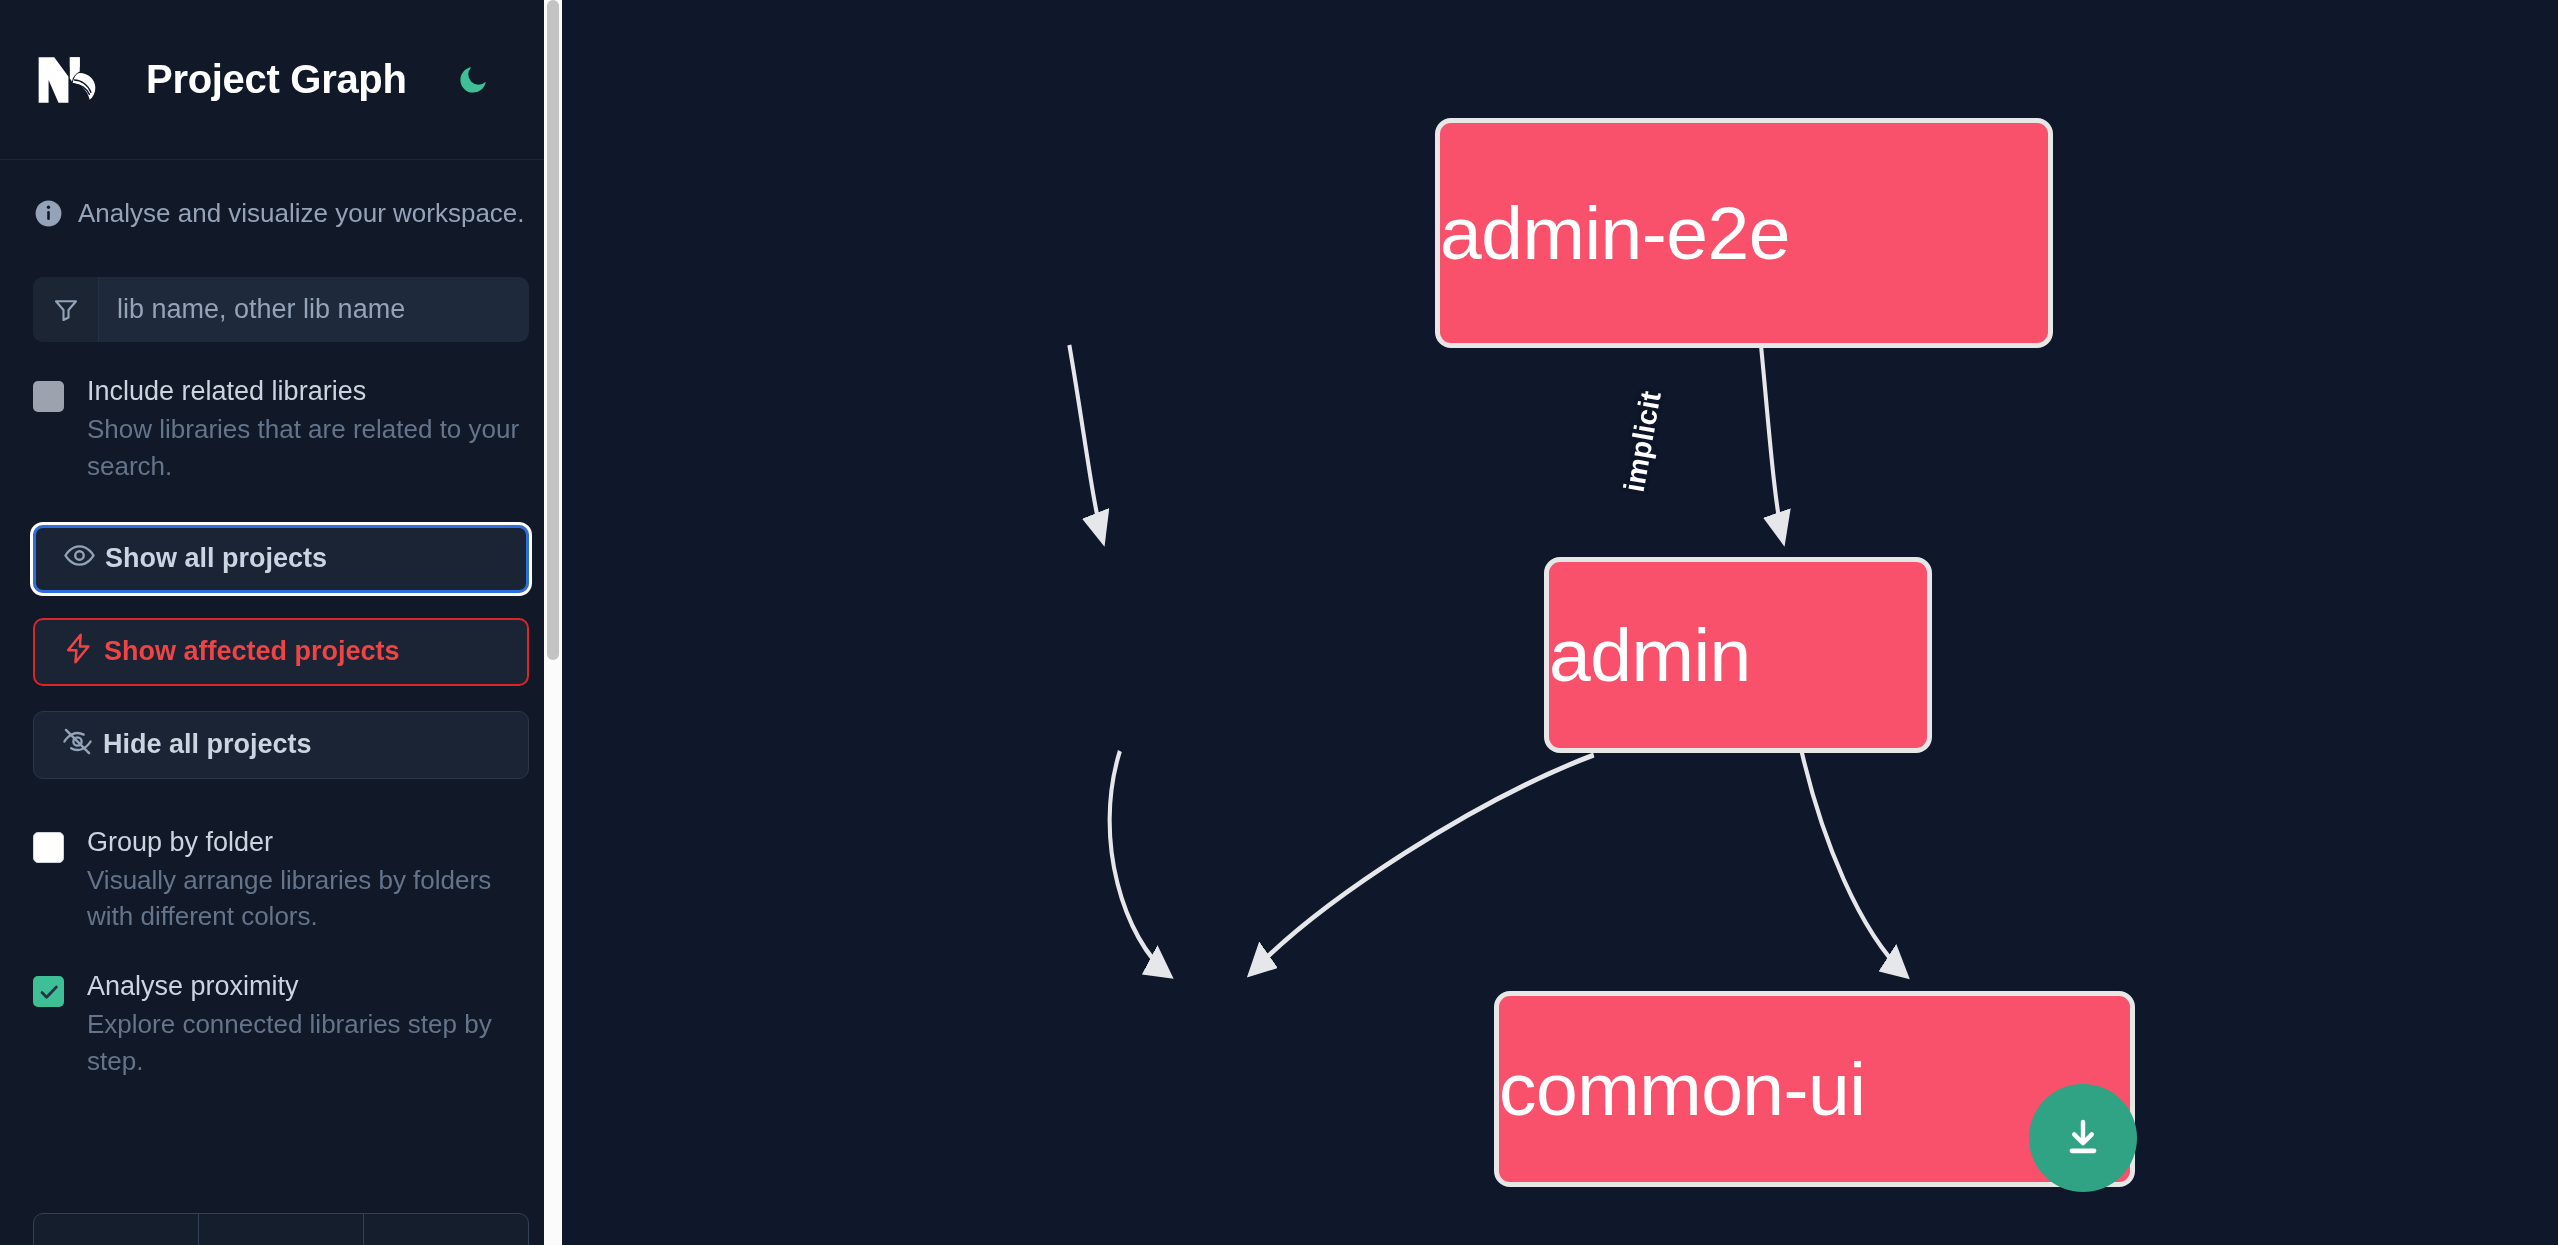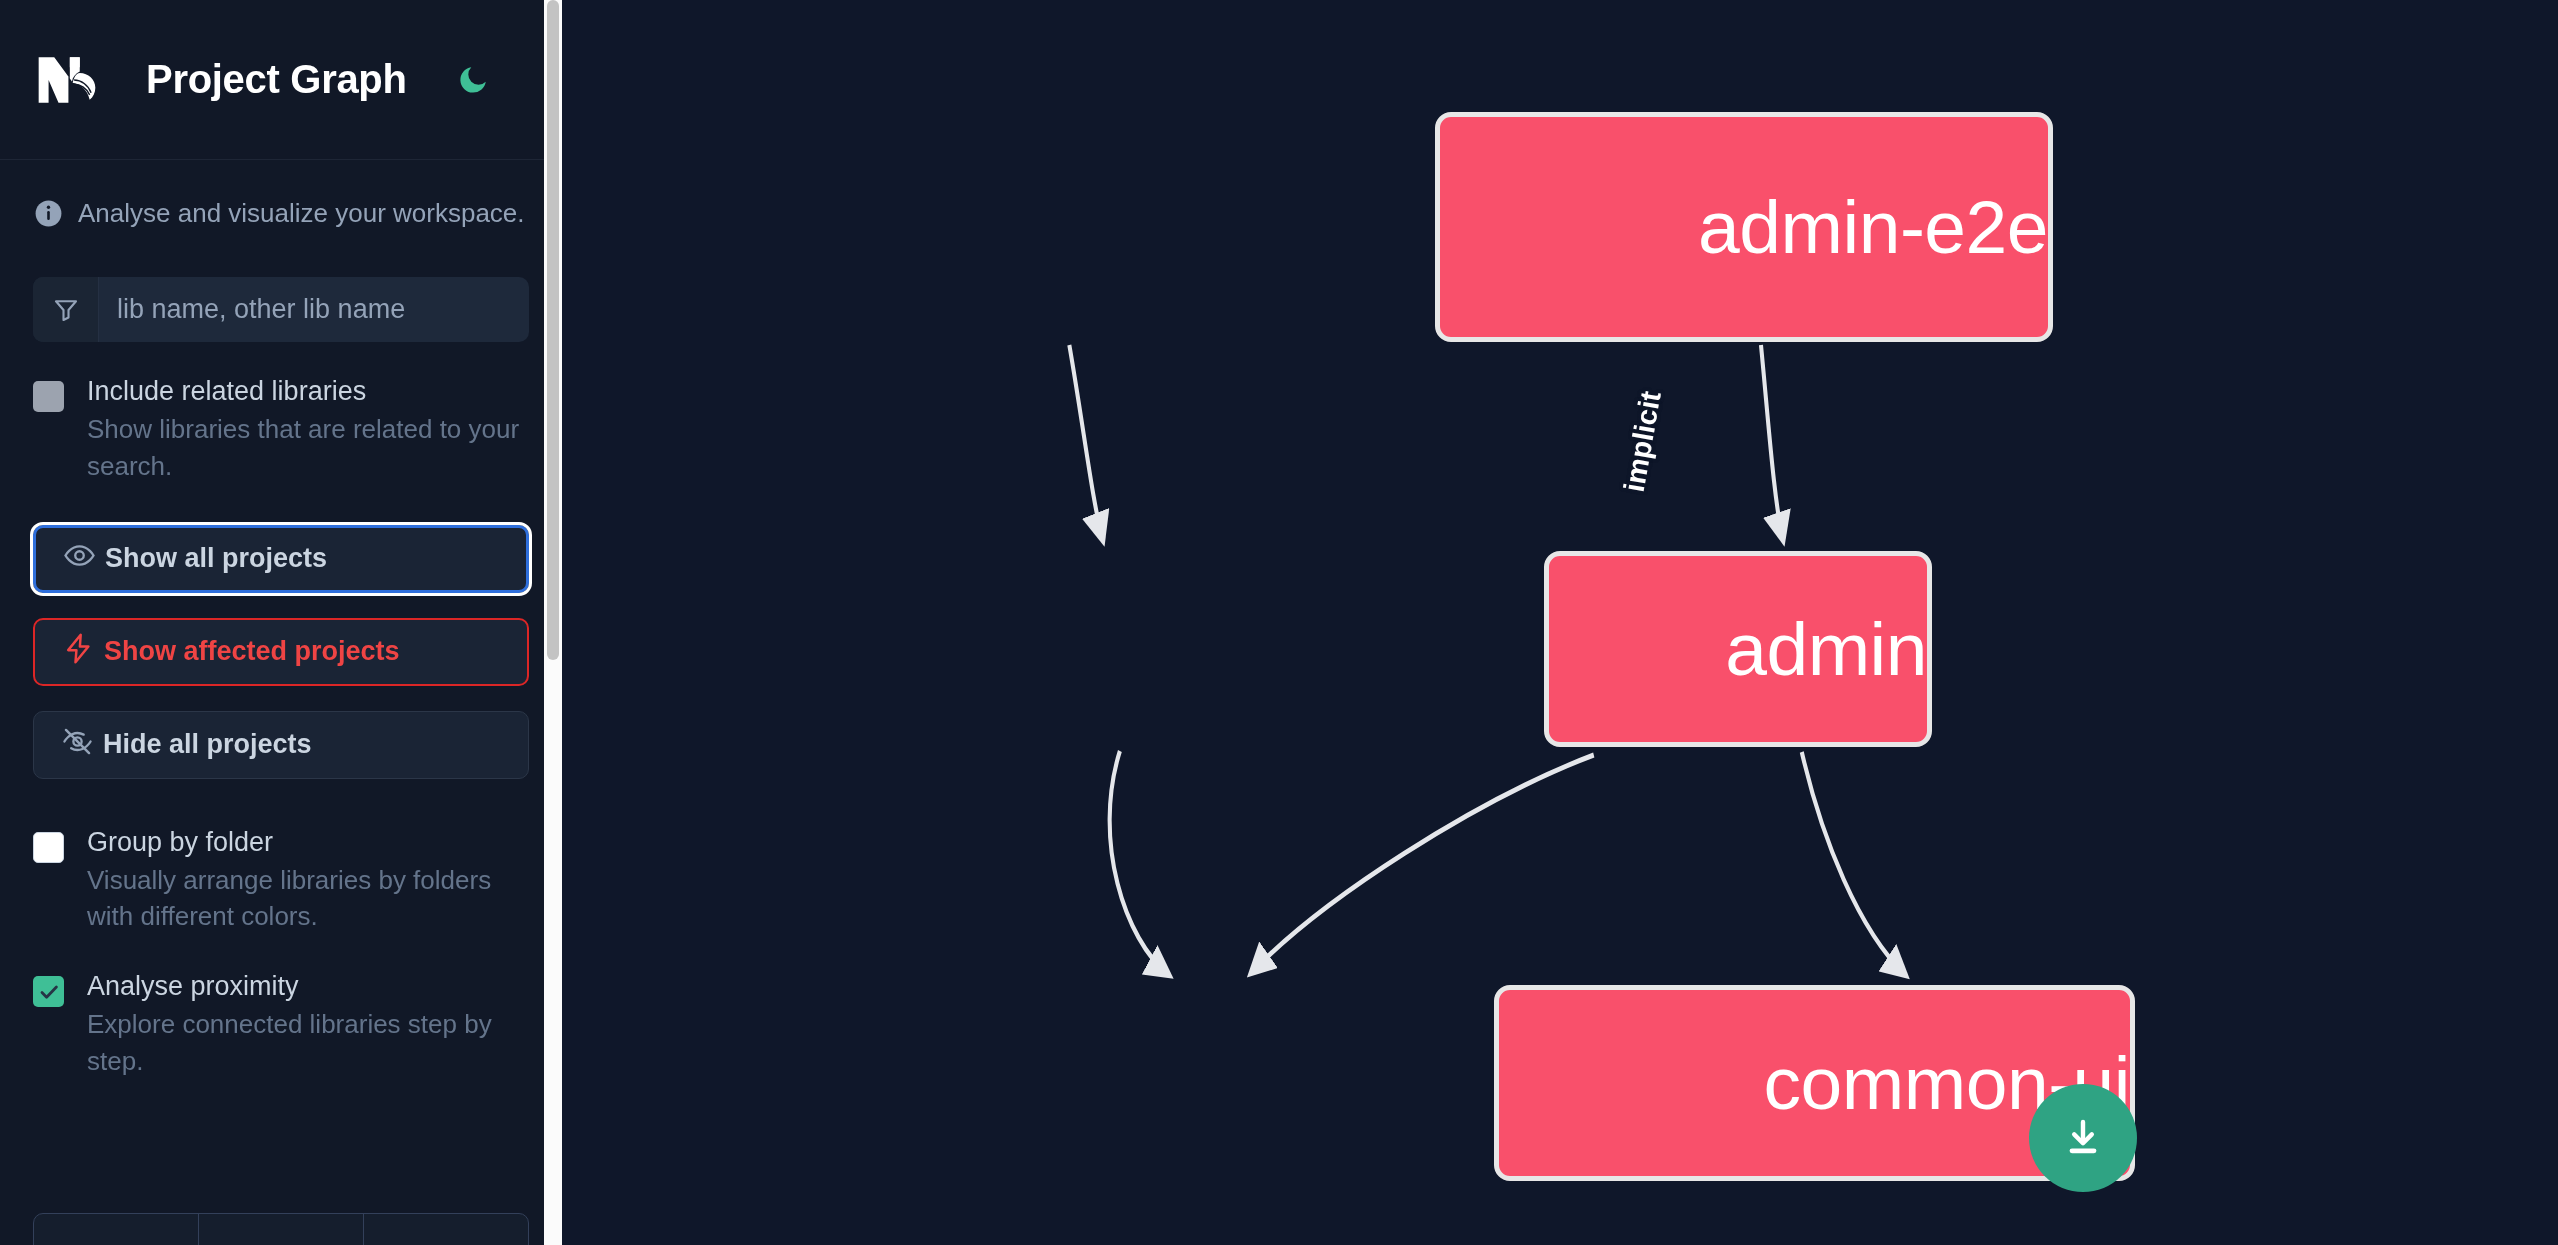--- a/index.html
+++ b/index.html
@@ -96,26 +96,27 @@
   .sb-thumb{ position:absolute; top:0; left:3px; width:12px; height:660px; background:#c3c3c3; border-radius:6px; }
 
   
   #graph{ position:relative; flex:1; height:1245px; background:#0f172a; overflow:hidden; }
   #graph svg.edges{ position:absolute; inset:0; width:100%; height:100%; }
 
   .node{
     position:absolute;
     border:5px solid #e7e7e7;
     border-radius:16px;
-    display:flex; align-items:center; justify-content:flex-end;
+    display:flex; align-items:center; justify-content:flex-start;
     color:#ffffff;
     font-size:75px; font-weight:400;
     letter-spacing:-0.5px;
     box-sizing:border-box;
     cursor:pointer;
+    margin-top:6px;
   }
   .node.pink{ background:#f9506b; }
   .node.gray{ background:#636d7e; }
 
   .edge-label{
     position:absolute;
     color:#ffffff; font-size:29px; font-weight:700;
     transform-origin:center center;
     text-shadow:0 0 4px #0f172a, 0 0 4px #0f172a;
     white-space:nowrap;

